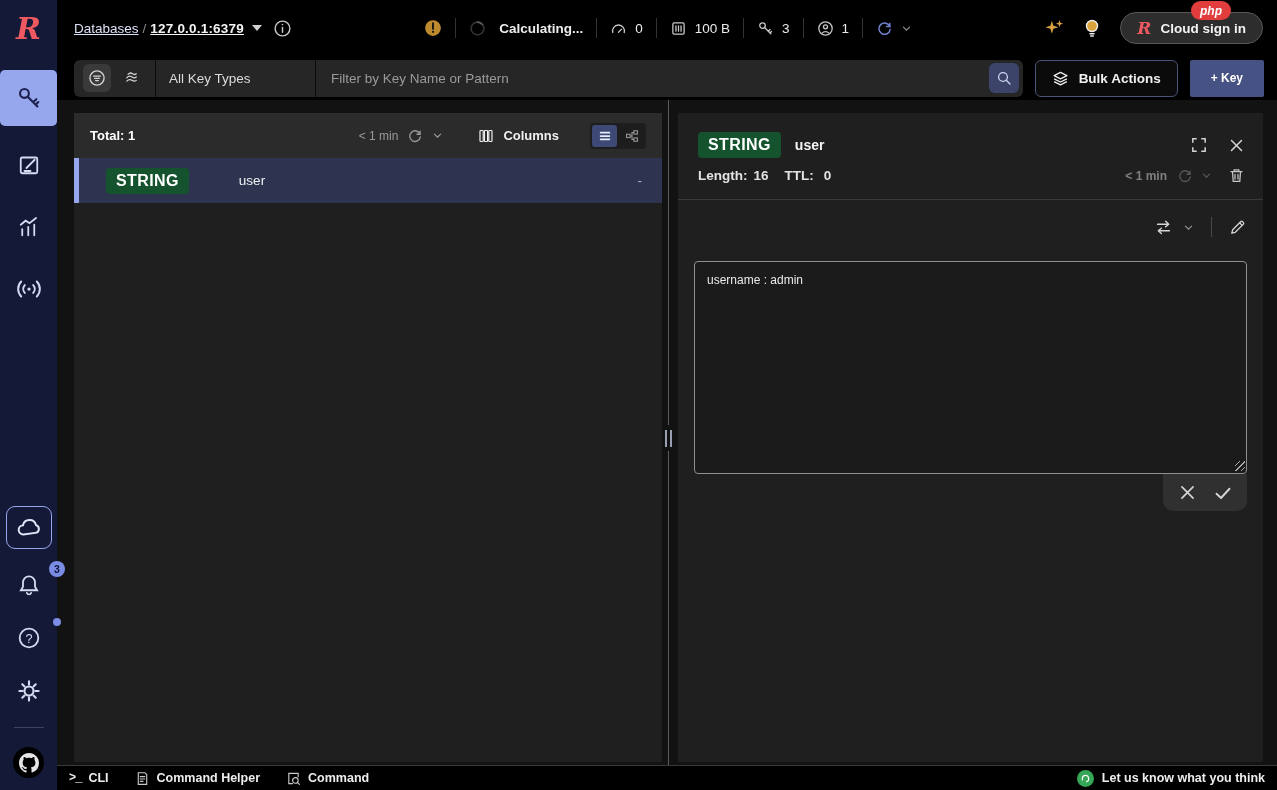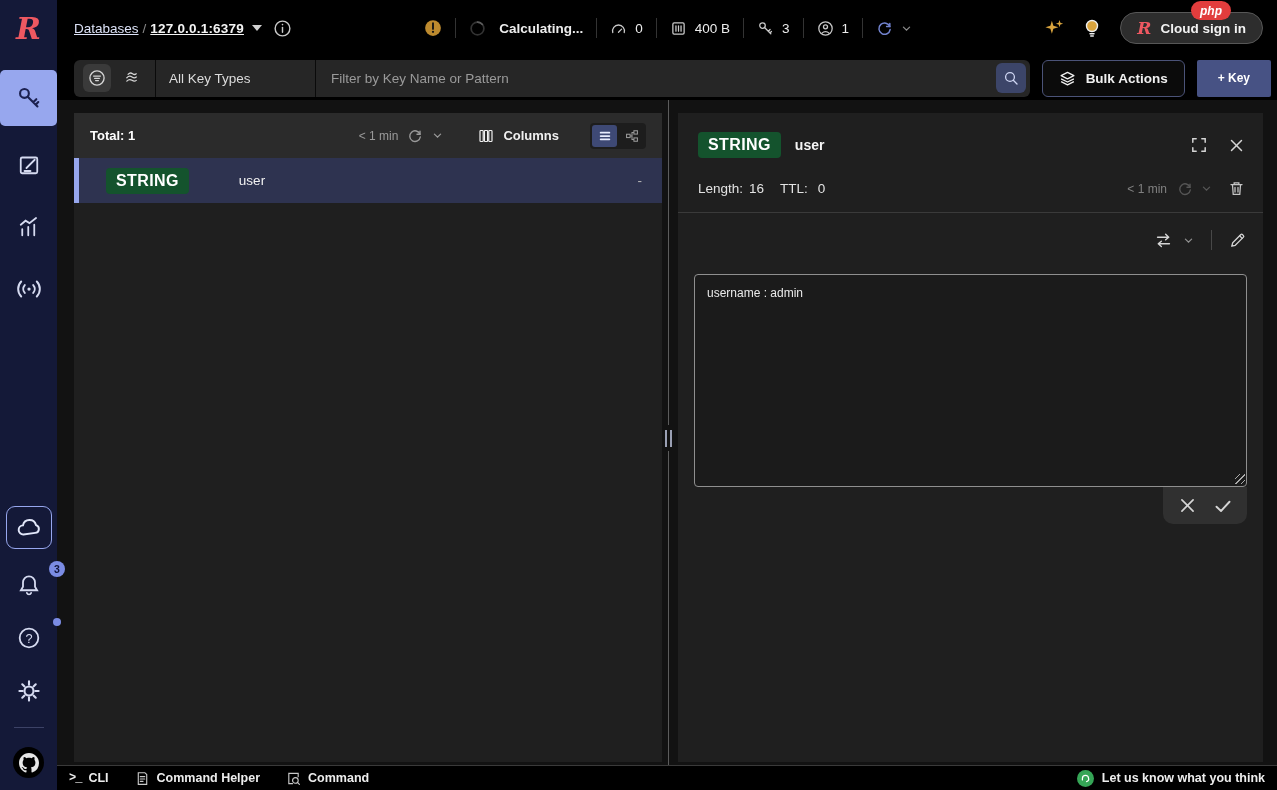--- a/index.html
+++ b/index.html
@@ -47,21 +47,21 @@
   .notif-badge { position:absolute; top:-7px; right:-8px; min-width:16px; height:16px; border-radius:8px;
     background:#7b8ce4; color:#10143a; font-size:10.5px; font-weight:700;
     display:flex; align-items:center; justify-content:center; padding:0 4px; }
   .help-dot { position:absolute; top:-3px; right:-4px; width:8px; height:8px; border-radius:50%; background:#7b8ce4; }
   .sb-divider { width:30px; height:1px; background:#3c4266; }
   .gh-circle { width:31px; height:31px; border-radius:50%; background:#000;
     display:flex; align-items:center; justify-content:center; cursor:pointer; }
 
   
   .filterbar { position:absolute; left:57px; top:56px; width:1220px; height:44px; background:#000;
-    display:flex; align-items:center; padding:0 6px 0 17px; gap:12px; }
+    display:flex; align-items:center; padding:0 13px 0 17px; gap:12px; }
   .filter-assembly { flex:1; height:37px; background:#262626; border-radius:6px; display:flex; align-items:center; overflow:hidden; }
   .fa-icons { display:flex; align-items:center; gap:7px; padding:0 9px; height:100%; border-right:1px solid #0a0a0a; }
   .fa-btn { width:28px; height:28px; border-radius:6px; display:flex; align-items:center; justify-content:center; color:#d5d5d5; cursor:pointer; }
   .fa-btn.active { background:#3a3a3a; }
   .fa-type { width:160px; padding:0 13px; font-size:13.5px; color:#dcdcdc; height:100%;
     display:flex; align-items:center; border-right:1px solid #0a0a0a; cursor:pointer; }
   .fa-search { flex:1; display:flex; align-items:center; height:100%; padding:0 4px 0 13px; }
   .fa-search input { flex:1; background:transparent; border:none; outline:none; color:#e6e6e6; font-size:13.5px; font-family:"Liberation Sans",sans-serif; }
   .fa-search input::placeholder { color:#9a9a9a; }
   .search-btn { width:30px; height:30px; border-radius:6px; background:#3c4569; color:#cfd6f3; flex:none;
@@ -91,21 +91,21 @@
   .kl-row::before { content:""; position:absolute; left:0; top:0; width:5px; height:100%; background:#97a7ee; }
   .type-badge { background:#14532d; color:#fff; font-size:16px; font-weight:700; padding:4px 10px; border-radius:4px; letter-spacing:.4px; }
   .row-name { margin-left:50px; font-size:13.5px; color:#f2f2f2; }
   .row-ttl { color:#b9b9b9; padding-right:20px; font-size:13.5px; }
 
   
   .details { position:absolute; left:678px; top:113px; width:585px; height:649px; background:#1f1f1f; }
   .dt-row1 { display:flex; align-items:center; gap:14px; padding:19px 18px 0 20px; }
   .dt-name { font-size:14px; font-weight:700; color:#f5f5f5; }
   .icon-btn { color:#d5d5d5; cursor:pointer; display:flex; align-items:center; justify-content:center; }
-  .dt-row2 { display:flex; align-items:center; padding:0 18px 0 20px; margin-top:22px; font-size:13.5px; color:#e3e3e3; }
+  .dt-row2 { display:flex; align-items:center; padding:0 18px 0 20px; margin-top:9px; font-size:13.5px; color:#e3e3e3;font-weight:bold; }
   .dt-dim { font-size:12px; color:#808080; }
   .dt-disabled { color:#565656; }
   .dt-divider { border-bottom:1px solid #3a3a3a; margin-top:15px; }
   .val-toolbar { display:flex; align-items:center; justify-content:flex-end; gap:10px; padding:0 17px; margin-top:17px; color:#d0d0d0; }
   .tb-vdiv { width:1px; height:20px; background:#484848; margin:0 7px; }
   .val-wrap { position:relative; margin:24px 16px 0 16px; }
   .val-box { width:100%; height:213px; border:1px solid #8f8f8f; border-radius:4px; background:#1b1b1b;
     padding:11px 12px; font-size:12px; color:#eaeaea; font-family:"Liberation Sans",sans-serif;
     resize:none; outline:none; display:block; }
   .resize-handle { position:absolute; right:2px; bottom:3px; width:10px; height:10px;
@@ -260,21 +260,21 @@
     </span>
     <span class="vdiv"></span>
 
     <span class="stat">
       <span>
         <svg width="17" height="17" viewBox="0 0 16 16" fill="none" stroke="#c9c9c9" stroke-width="1.2" stroke-linecap="round">
           <rect x="2.7" y="2.7" width="10.6" height="10.6" rx="1.2"></rect>
             <path d="M5.6 5.5v5 M8 5.5v5 M10.4 5.5v5"></path>
         </svg>
       </span>
-      <span>400 B</span>
+      <span>100 B</span>
     </span>
     <span class="vdiv"></span>
 
     <span class="stat">
       <span>
         <svg width="17" height="17" viewBox="0 0 16 16" fill="none" stroke="#c9c9c9" stroke-width="1.2" stroke-linecap="round">
           <circle cx="5.2" cy="5.2" r="2.6"></circle>
             <path d="M7.1 7.1 L13 13 M10.6 10.6 l1.7-1.7 M12.2 12.2 l1.4-1.4"></path>
         </svg>
       </span>

